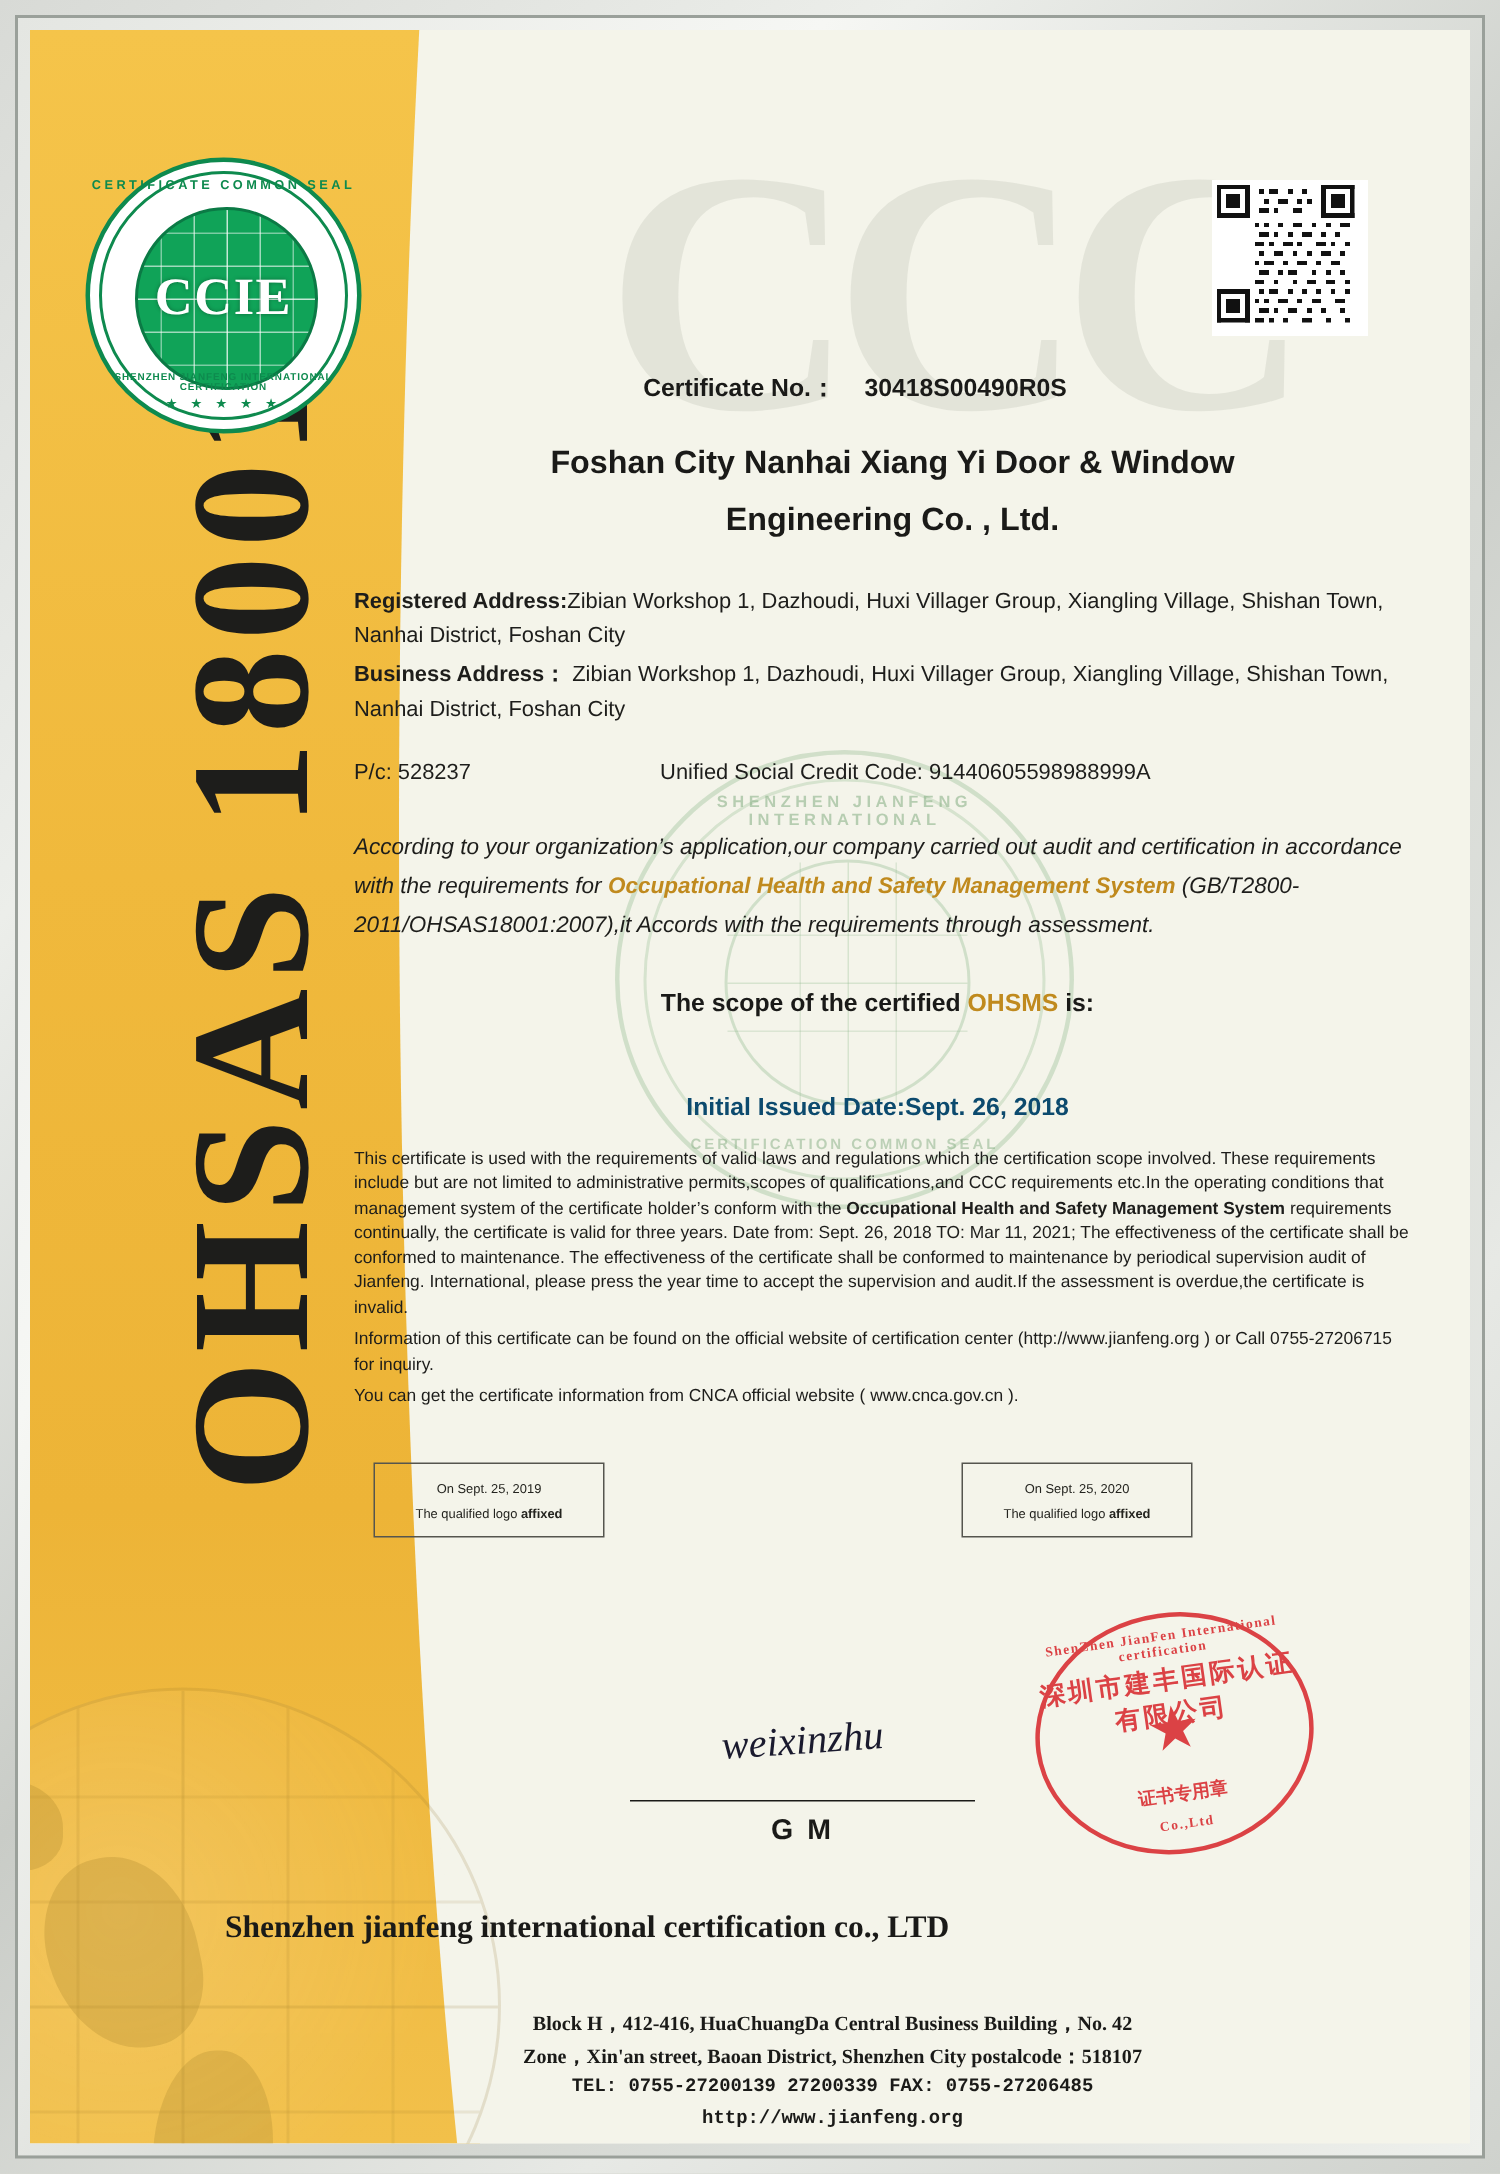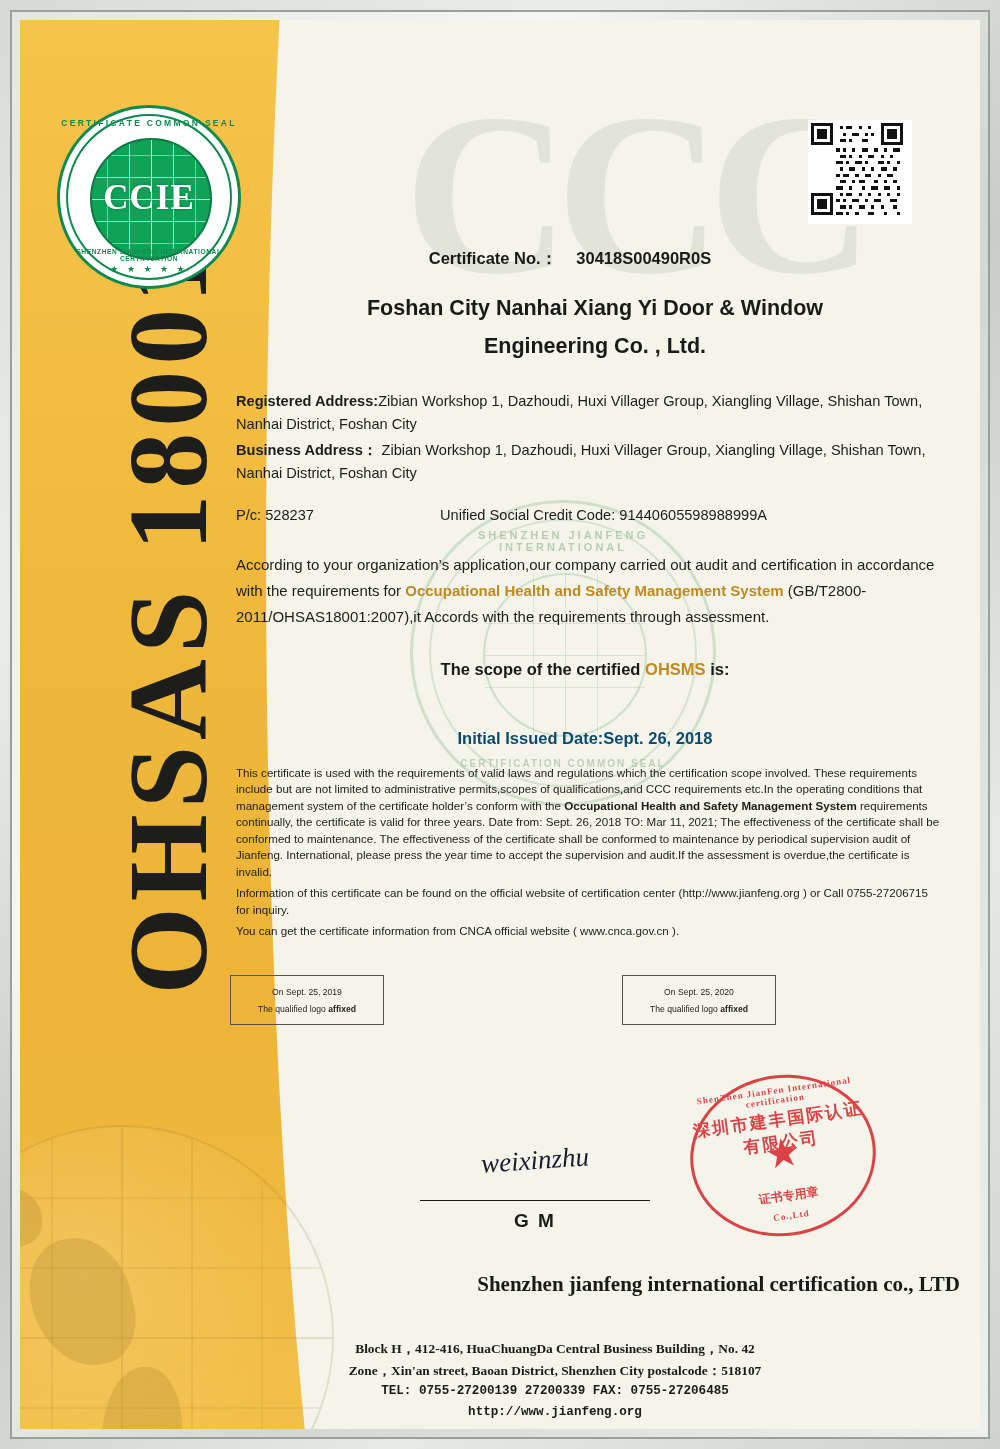--- a/index.html
+++ b/index.html
@@ -151,21 +151,21 @@
     font-size:14.6px;color:#1d1d1b;line-height:1.55;
   }
   .addr b{font-weight:700;}
   .pc-row{
     position:absolute;left:6px;right:40px;top:487px;
     font-size:14.6px;color:#1d1d1b;
   }
   .pc-row .pc{display:inline-block;width:200px;}
   .para{
     position:absolute;left:6px;right:40px;top:532px;
-    font-size:15px;color:#1d1d1b;line-height:1.72;
+    font-size:15px;color:#1d1d1b;line-height:1.72;font-style:italic;
   }
   .para .hl{font-weight:700;color:#c08a1e;}
   .scope-title{
     position:absolute;left:0;right:40px;top:640px;text-align:center;
     font-size:16.5px;font-weight:700;color:#1a1a18;
   }
   .scope-title .hl{color:#c08a1e;}
   .scope-text{
     position:absolute;left:0;right:40px;top:676px;text-align:center;
     font-size:15px;color:#1d1d1b;
@@ -176,21 +176,21 @@
   }
   .fine{
     position:absolute;left:6px;right:40px;top:745px;
     font-size:11.6px;color:#1d1d1b;line-height:1.42;
   }
   .fine b{font-weight:700;}
   .fine .gap{display:block;height:5px;}
   .stamp-box{
     position:absolute;width:152px;height:48px;border:1px solid #55554e;
     text-align:center;font-size:8.6px;color:#24241f;
-    display:flex;flex-direction:column;justify-content:center;gap:7px;
+    display:flex;flex-direction:column;justify-content:center;gap:7px;margin-left:19px;
   }
   .stamp-box span:last-child{font-size:8.6px;}
   .stamp-box b{font-weight:700;}
   .sb1{left:0px;top:955px;}
   .sb2{left:392px;top:955px;}
   
   .red-stamp{
     position:absolute;left:460px;top:1055px;width:180px;height:155px;border-radius:50%;
     border:3px solid #d8262b;opacity:.86;transform:rotate(-8deg);
   }
@@ -216,21 +216,21 @@
     position:absolute;left:180px;top:1125px;width:250px;text-align:center;
     font-family:"Liberation Serif",serif;font-style:italic;font-size:27px;color:#1a1a2e;
     transform:rotate(-4deg);
   }
   .sign-line{position:absolute;left:190px;top:1180px;width:230px;border-top:1.6px solid #1a1a18;}
   .gm{
     position:absolute;left:190px;top:1190px;width:230px;text-align:center;
     font-size:19px;font-weight:700;letter-spacing:2px;color:#1a1a18;
   }
   .org{
-    position:absolute;left:-80px;right:20px;top:1252px;text-align:right;
+    position:absolute;left:-80px;right:20px;top:1252px;text-align:left;
     font-family:"Liberation Serif",serif;font-size:21px;font-weight:700;color:#1a1a18;
   }
   .orgaddr{
     position:absolute;left:-80px;right:20px;top:1292px;text-align:center;
     font-family:"Liberation Serif",serif;font-size:13.4px;font-weight:700;color:#1a1a18;line-height:1.62;margin-top:26px;
   }
   .orgaddr .mono{font-family:"Liberation Mono",monospace;font-size:12.6px;letter-spacing:0px;}
 </style>
 </head>
 <body>

